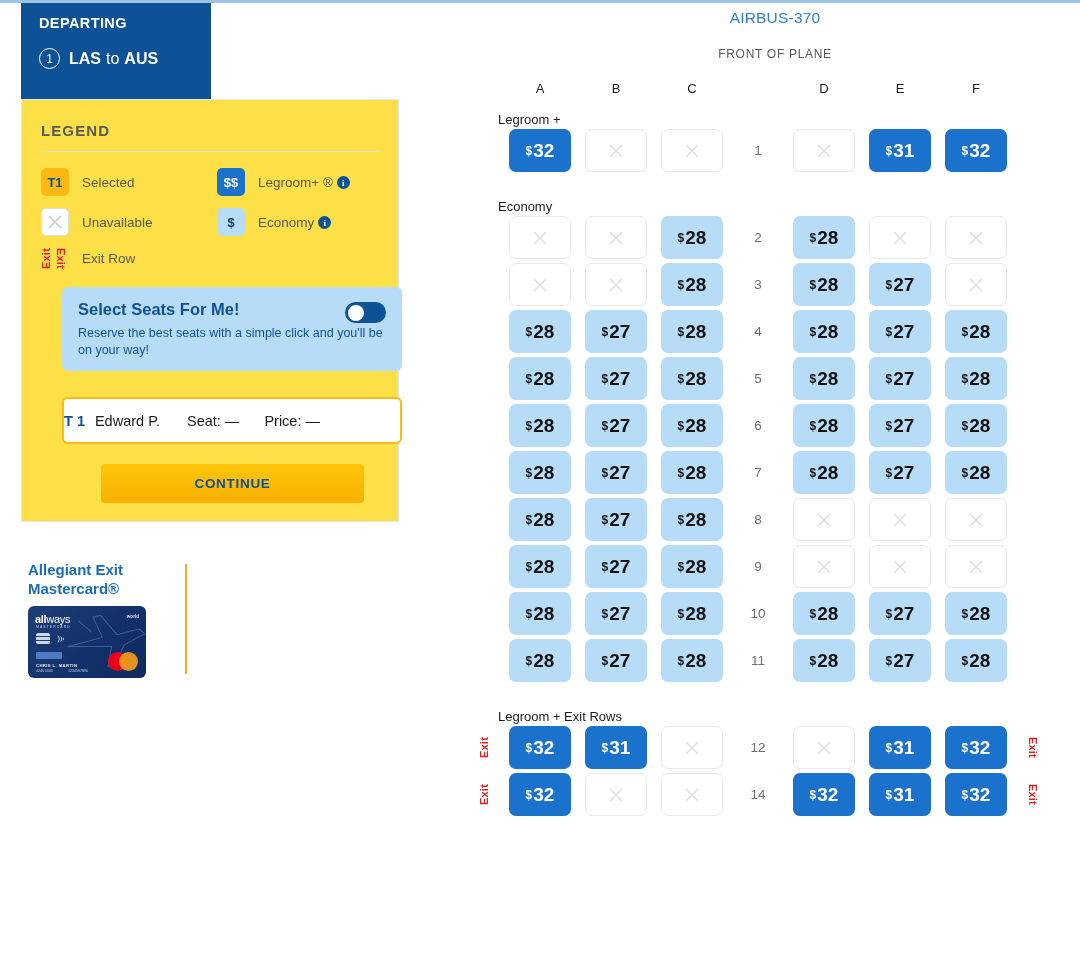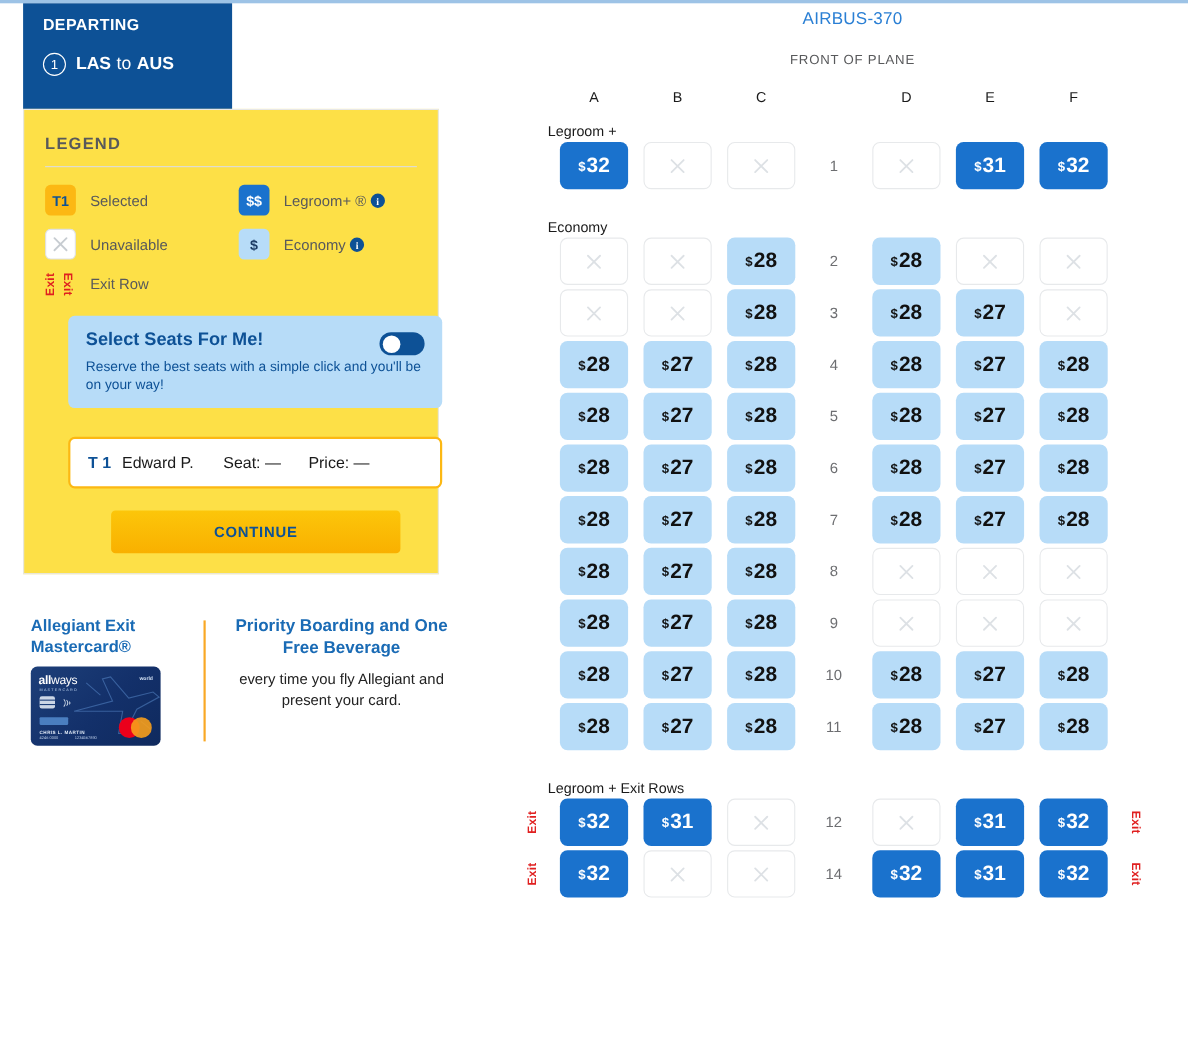--- a/index.html
+++ b/index.html
@@ -79,21 +79,21 @@
     width:41px; height:21px; border-radius:11px; background:#0d5196;
     display:flex; align-items:center;
   }
   .toggle-knob {
     width:16px; height:16px; border-radius:50%; background:#fff; margin-left:3px;
   }
 
   .pax-row {
     position:absolute; left:40px; top:297px; width:340px; height:47px;
     background:#fff; border:2px solid #fcb813; border-radius:6px;
-    display:flex; align-items:center; padding-left:16px; gap:0;
+    display:flex; align-items:center; gap:0;
   }
   .pax-tag { font-size:14.5px; font-weight:bold; color:#0d5196; }
   .pax-name { font-size:14.5px; color:#1a1a1a; margin-left:10px; }
   .pax-seat { font-size:14.5px; color:#1a1a1a; margin-left:27px; }
   .pax-price { font-size:14.5px; color:#1a1a1a; margin-left:25px; }
 
   .continue-btn {
     position:absolute; left:79px; top:364px; width:263px; height:39px;
     background:linear-gradient(180deg,#fcc60a 0%,#f9b000 100%);
     border:none; border-radius:4px; cursor:pointer;
@@ -271,24 +271,20 @@
         <div class="cc-name">CHRIS L. MARTIN</div>
         <div class="cc-num">4246 0000</div>
         <div class="cc-num2">1234567890</div>
         <div class="cc-mc">
           <span class="c1"></span>
           <span class="c2"></span>
         </div>
       </div>
     </div>
     <div class="promo-divider"></div>
-    <div class="promo-right">
-      <div class="promo-head">Priority Boarding and One Free Beverage</div>
-      <div class="promo-body">every time you fly Allegiant and present your card.</div>
-    </div>
   </div>
 
   <div class="map">
     <div class="plane-name">AIRBUS-370</div>
     <div class="front-label">FRONT OF PLANE</div>
     <div class="seat-grid" id="seat-grid">
         <div class="grid-row " style="height: 26px;">
           <div></div>
           <div class="col-head">A</div>
           <div class="col-head">B</div>

